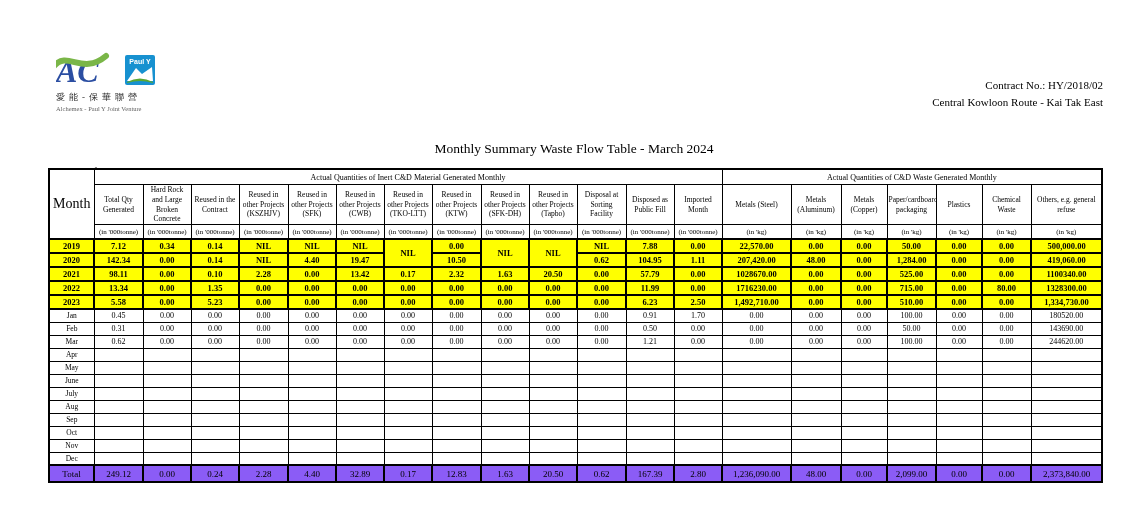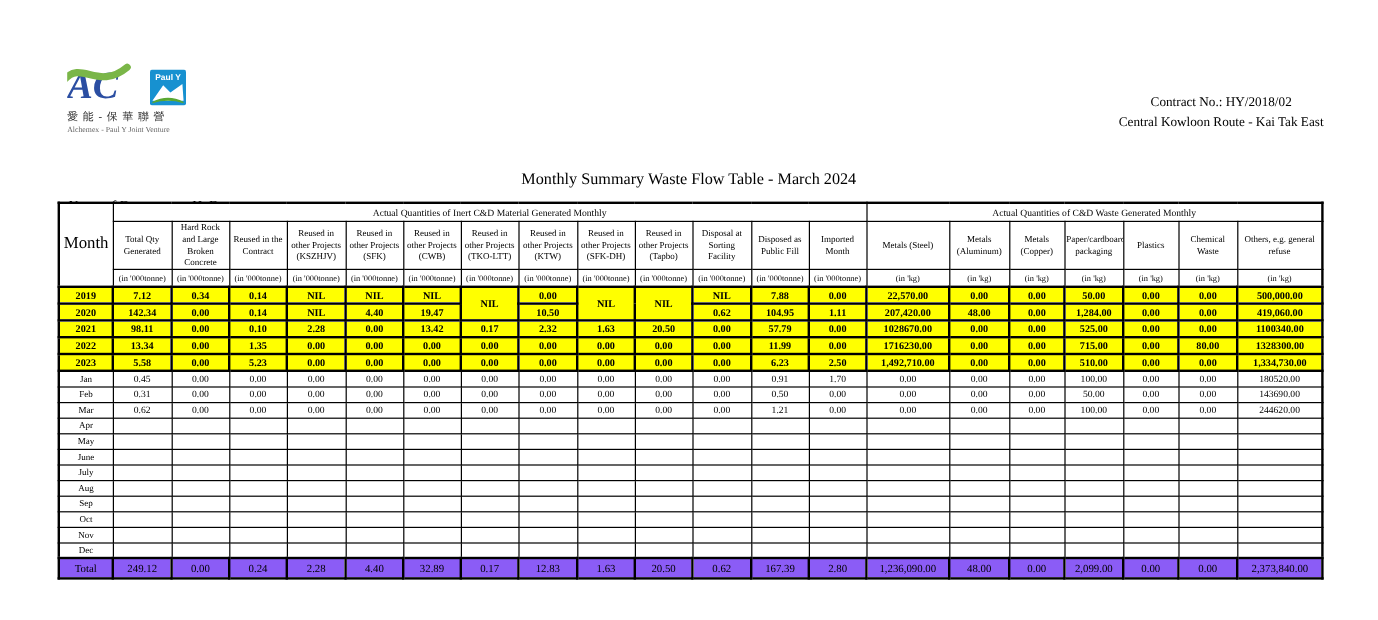--- a/index.html
+++ b/index.html
@@ -2,26 +2,26 @@
 <html><head>
 <meta charset="utf-8">
 <style>
   html,body{margin:0;padding:0;}
   body{
     width:1148px;height:517px;background:#ffffff;position:relative;
     font-family:"Liberation Serif",serif;color:#000;overflow:hidden;
   }
   
   .logo{position:absolute;left:56px;top:50px;width:190px;}
-  .logo-row{display:flex;align-items:flex-end;}
+  .logo-row{display:flex;align-items:center;}
   .badge{margin-left:5px;margin-top:1px;}
   .chinese{font-size:9px;letter-spacing:4px;color:#2a2a2a;margin-top:3px;white-space:nowrap;}
   .jv{font-size:6.5px;color:#666;margin-top:1px;white-space:nowrap;}
   
-  .contract{position:absolute;top:77px;right:45px;text-align:center;font-size:11px;line-height:1.5;}
+  .contract{position:absolute;top:77px;right:45px;text-align:right;font-size:11px;line-height:1.5;}
   .dept{position:absolute;top:119px;left:57px;font-size:11.5px;margin-top:47px;}
   .dept .uline{text-decoration:underline;}
   .title{position:absolute;top:141px;left:0;width:1148px;text-align:center;font-weight:normal;font-size:13.5px;}
   
   table{
     position:absolute;left:48px;top:168px;width:1053px;
     border-collapse:collapse;table-layout:fixed;border:2.5px solid #000;
   }
   th,td{border:1px solid #000;padding:0 1px;text-align:center;vertical-align:middle;overflow:hidden;background:#fff;}
   th{font-weight:normal;}

